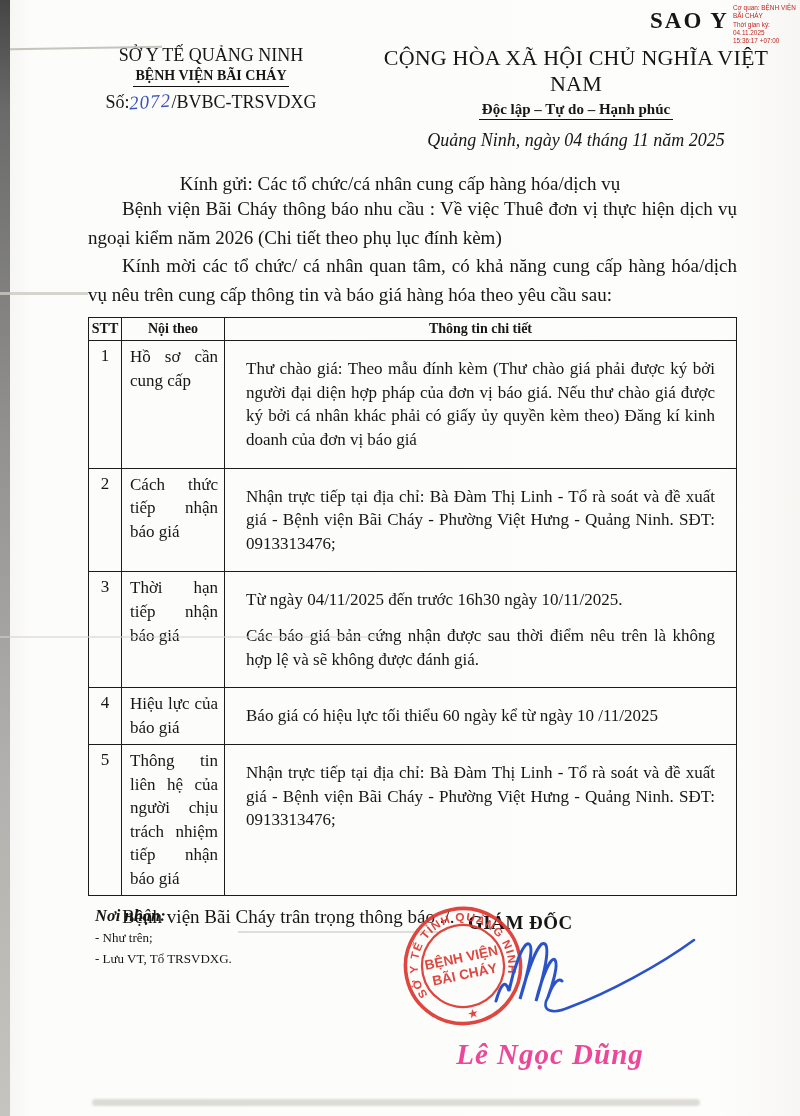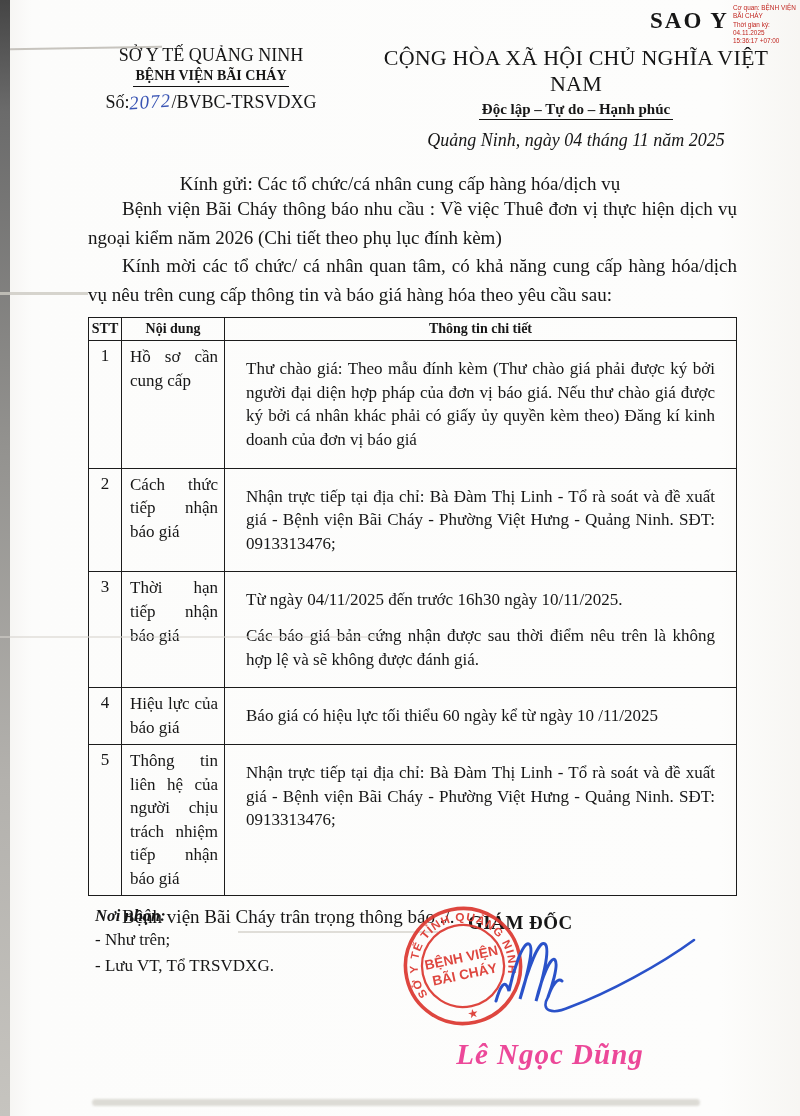--- a/index.html
+++ b/index.html
@@ -48,21 +48,21 @@
   td.ct{vertical-align:top;font-size:17px;line-height:1.39;padding:4px 9px;text-align:justify;}
   td.ct p,td.nd p{margin:12px;}
   td.ct p + p{margin-top:10px;}
 
   .closing{margin:10px 63px 0 88px;font-size:19px;text-indent:34px;}
 
   
   .footer{position:absolute;left:0;top:898px;width:652px;height:218px;}
   .recips{position:absolute;left:95px;top:8px;width:280px;}
   .recips .lbl{font-size:16.5px;font-weight:bold;font-style:italic;}
-  .recips .item{font-size:17px;line-height:1.35;margin-top:3px;}
+  .recips .item{font-size:13px;line-height:1.35;margin-top:3px;}
   .signer-title{position:absolute;left:468px;top:14px;font-size:19px;font-weight:bold;letter-spacing:.5px;}
   .seal{position:absolute;left:397px;top:2px;opacity:.93;}
   .sig{position:absolute;left:478px;top:33px;}
   .signer-name{position:absolute;left:440px;top:140px;width:220px;text-align:center;
     color:#ec4899;font-size:29px;font-weight:bold;font-style:italic;letter-spacing:1px;}
 </style>
 </head>
 <body>
 
 <div class="edge-left"></div>
@@ -99,21 +99,21 @@
 
 <table class="main">
   <colgroup>
       <col style="width:33px">
       <col style="width:103px">
       <col>
     </colgroup>
   <tbody>
       <tr>
     <th>STT</th>
-    <th>Nội dung</th>
+    <th>Nội theo</th>
     <th>Thông tin chi tiết</th>
   </tr>
   <tr>
     <td class="stt">1</td>
     <td class="nd">Hồ sơ cần cung cấp</td>
     <td class="ct">
           <p>Thư chào giá: Theo mẫu đính kèm (Thư chào giá phải được ký bởi người đại diện hợp pháp của đơn vị báo giá. Nếu thư chào giá được ký bởi cá nhân khác phải có giấy ủy quyền kèm theo) Đăng kí kinh doanh của đơn vị báo giá</p>
         </td>
   </tr>
   <tr>

